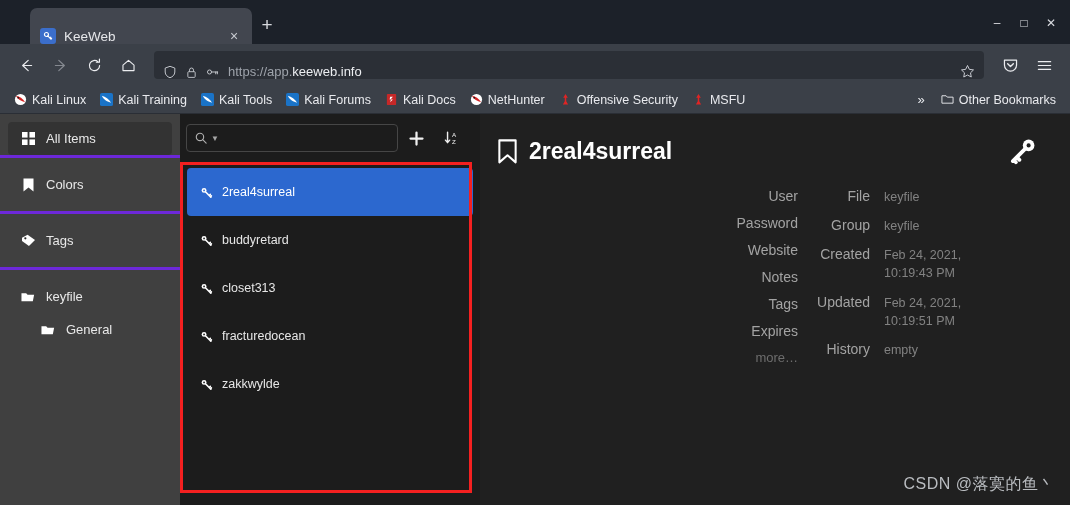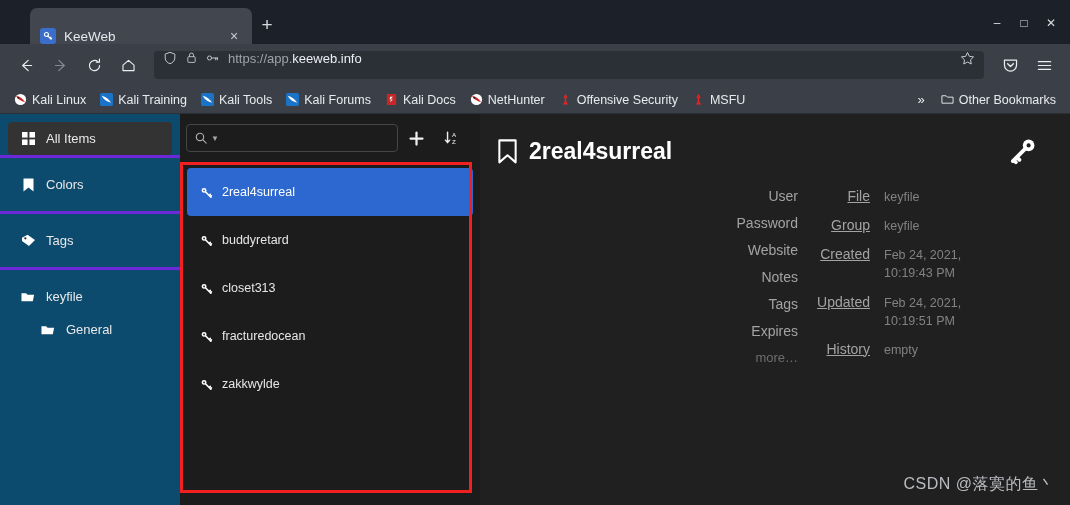--- a/index.html
+++ b/index.html
@@ -44,42 +44,42 @@
     height: 42px; background: #3b4048; display: flex; align-items: center;
     padding: 0 10px; gap: 2px;
   }
   .navbtn {
     width: 32px; height: 30px; display: flex; align-items: center; justify-content: center;
     color: #ecedf0; cursor: pointer;
   }
   .navbtn.disabled { color: #868a91; }
   .urlbar {
     flex: 1; height: 28px; background: #2b2f36; border-radius: 4px; margin: 0 8px;
-    display: flex; align-items: flex-start; padding: 0 9px; gap: 8px;
+    display: flex; align-items: flex-end; padding: 0 9px; gap: 8px;
   }
   .urlbar .urltext { flex: 1; font-size: 13px; color: #9ea3ab; white-space: nowrap; }
   .urlbar .urltext b { color: #eceef1; font-weight: normal; }
   .url-icon { color: #c9ccd2; display: flex; align-items: center; }
   .star { color: #d5d8de; font-size: 15px; cursor: pointer; }
 
   .bookmarkbar {
     height: 28px; background: #3b4048; display: flex; align-items: center;
     padding: 0 8px; gap: 2px; font-size: 12.5px; color: #e9eaee;
     border-bottom: 1px solid #2a2e35;
   }
   .bm { display: flex; gap: 5px; padding: 2px 6px; border-radius: 3px; cursor: pointer; white-space: nowrap; }
   .bm-ico { width: 13px; height: 13px; display: flex; align-items: center; justify-content: center; font-size: 11px; }
   .bm-spacer { flex: 1; }
   .chevrons { color: #e6e8ec; font-size: 13px; padding: 0 8px; cursor: pointer; }
 
   
   .app { flex: 1; display: flex; background: #1c1c1c; position: relative; overflow: hidden; }
 
   .kw-sidebar {
-    width: 180px; background: #0c4a6e; display: flex; flex-direction: column;
+    width: 180px; background: #404040; display: flex; flex-direction: column;
     padding-top: 8px; flex-shrink: 0;
   }
   .kw-menu-item {
     display: flex; align-items: center; gap: 10px; color: #e8e8e8; font-size: 13px;
     padding: 9px 12px; cursor: pointer;
   }
   .kw-menu-item.selected { background: #333333; border-radius: 4px; margin: 0 8px; }
   .kw-group { border-top: 3px solid #6d28d9; padding: 10px 8px; }
   .kw-ico { width: 16px; display: flex; align-items: center; justify-content: center; font-size: 13px; color: #fff; }
   .kw-menu-item.indent { padding-left: 32px; }
@@ -117,21 +117,21 @@
   .kw-det-header { display: flex; align-items: center; gap: 12px; margin-bottom: 22px; }
   .kw-det-title { color: #ffffff; font-size: 23px; font-weight: bold; }
   .kw-det-badge { margin-left: auto; color: #ffffff; font-size: 24px; padding-right: 6px; }
   .kw-det-body { display: flex; gap: 0px; }
   .kw-det-col { display: flex; flex-direction: column; }
   .kw-det-col.left { width: 300px; }
   .kw-det-col.right { flex: 1; padding-left: 10px; }
   .kw-field { display: flex; gap: 14px; margin-bottom: 11px; align-items: flex-start; }
   .kw-field.left-al { justify-content: flex-end; }
   .kw-flabel { color: #a3a3a3; font-size: 14px; text-align: right; white-space: nowrap; }
-  .kw-det-col.right .kw-flabel { width: 62px; flex-shrink: 0; text-decoration: underline; }
+  .kw-det-col.right .kw-flabel { width: 62px; flex-shrink: 0; }
   .kw-fvalue { color: #828282; font-size: 12.5px; width: 120px; line-height: 1.45; }
   .kw-more { color: #6d6d6d; font-size: 13px; text-align: right; cursor: pointer; }
 
   .watermark {
     position: absolute; right: 15px; bottom: 10px;
     color: #b9bcc0; font-size: 16px; letter-spacing: 0.5px;
   }
   svg { display: block; }
 </style>
 </head>

